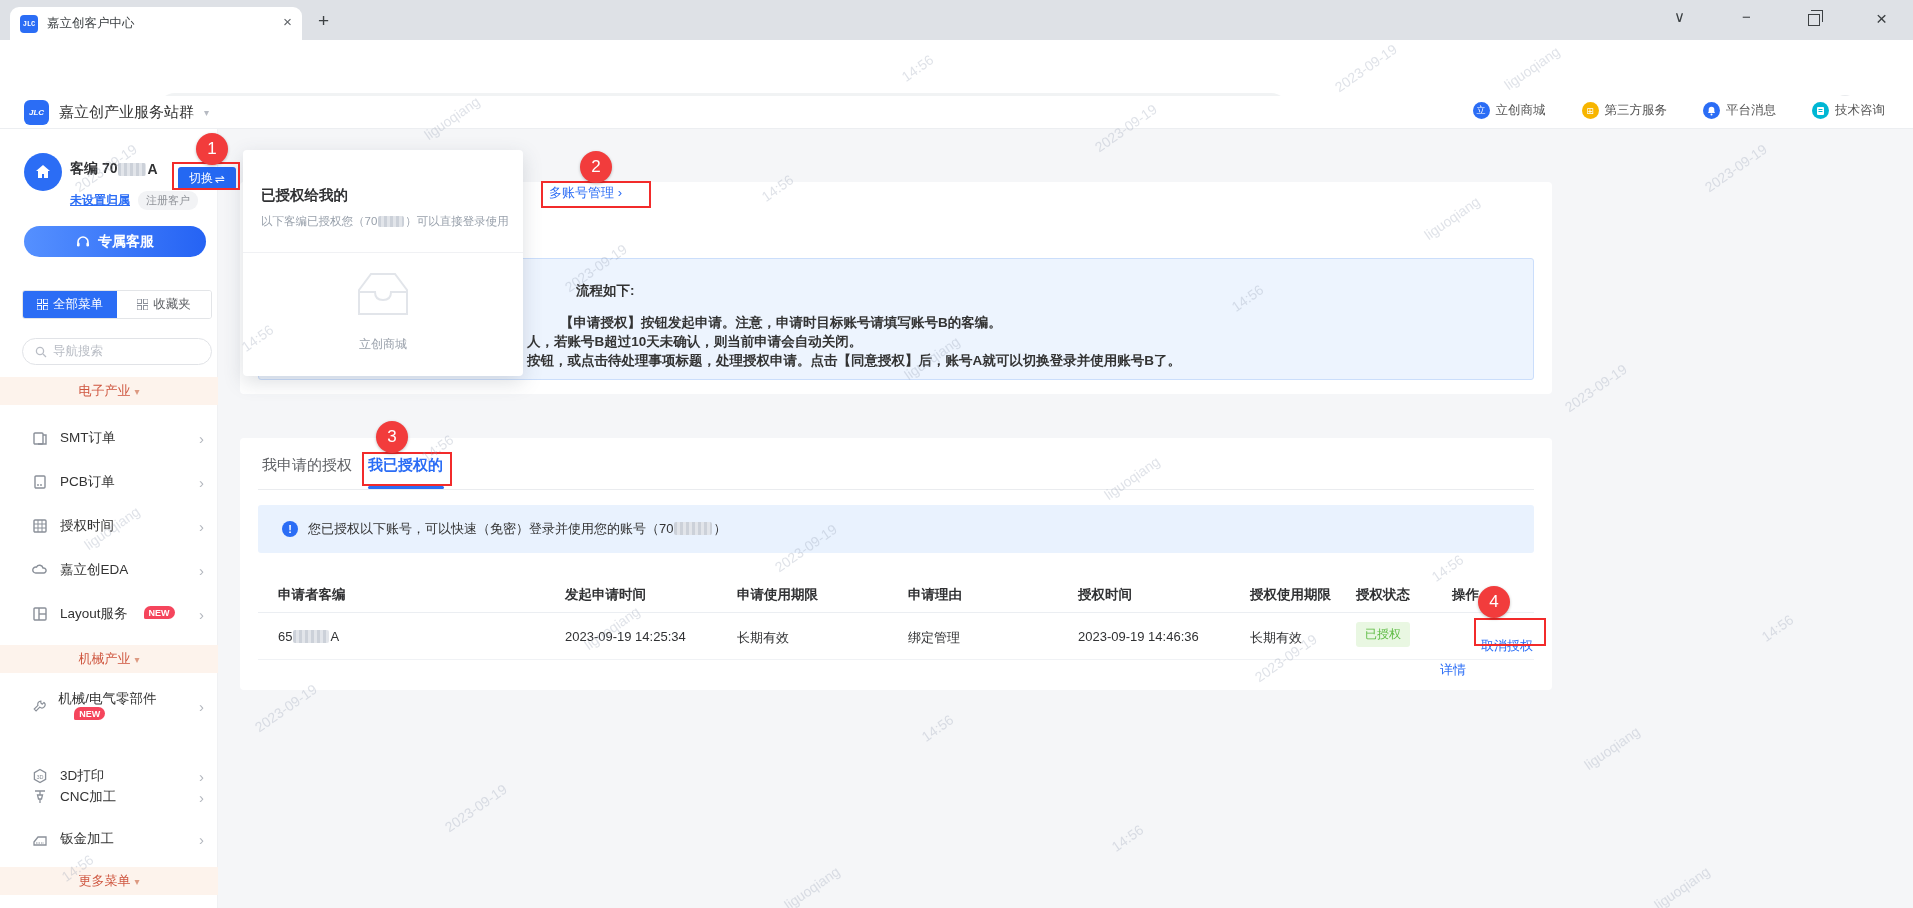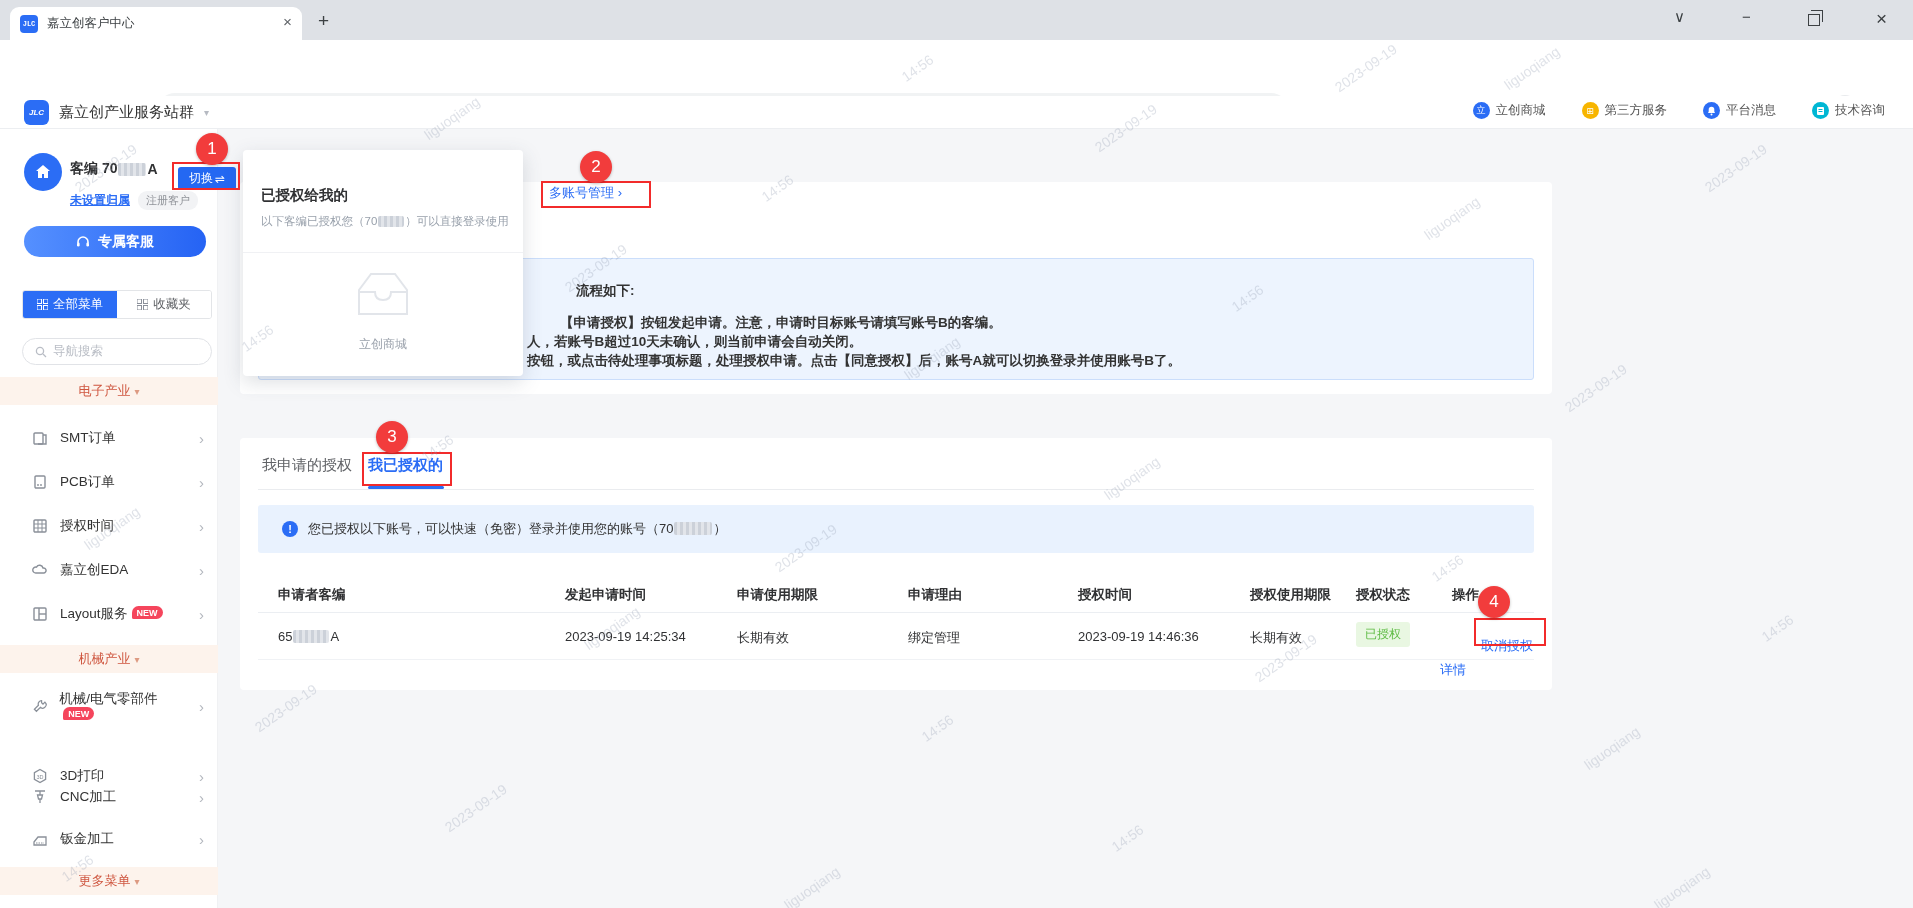--- a/index.html
+++ b/index.html
@@ -64,21 +64,21 @@
   .navsearch { left:22px; top:209px; width:190px; height:27px; border:1px solid #e1e3e7; border-radius:14px;
                display:flex; align-items:center; padding:0 12px; gap:6px; }
   .navsearch span { font-size:12.5px; color:#b9bdc5; }
   .sband { left:0; width:218px; height:28px; background:#fdf3ec; display:flex; align-items:center; justify-content:center; gap:4px;
            font-size:13px; color:#cf5740; }
   .sband i { font-style:normal; color:#dd9a82; font-size:10px; }
   .mitem { left:0; width:218px; height:44px; display:flex; align-items:center; padding:0 14px 0 32px; gap:12px; }
   .mitem .lbl { font-size:13.5px; color:#333; }
   .mitem .chev { margin-left:auto; color:#b3b7be; font-size:15px; }
   .newbadge { background:#f5455c; color:#fff; font-size:9px; font-weight:bold; border-radius:8px 8px 8px 2px;
-              padding:1.5px 5px; margin-left:4px; vertical-align:3px; }
+              padding:1.5px 5px; margin-left:16px; vertical-align:3px; }
 
   
   .card { background:#fff; border-radius:4px; }
   #card1 { left:240px; top:182px; width:1312px; height:212px; }
   .manage-link { left:549px; top:184px; font-size:13px; color:#2b6df5; }
   .bluepanel { left:258px; top:258px; width:1276px; height:122px; background:#edf4fe;
                border:1px solid #cbdefb; border-radius:3px; }
   .pline { position:absolute; font-size:13.5px; font-weight:bold; color:#333; white-space:nowrap; }
 
   

